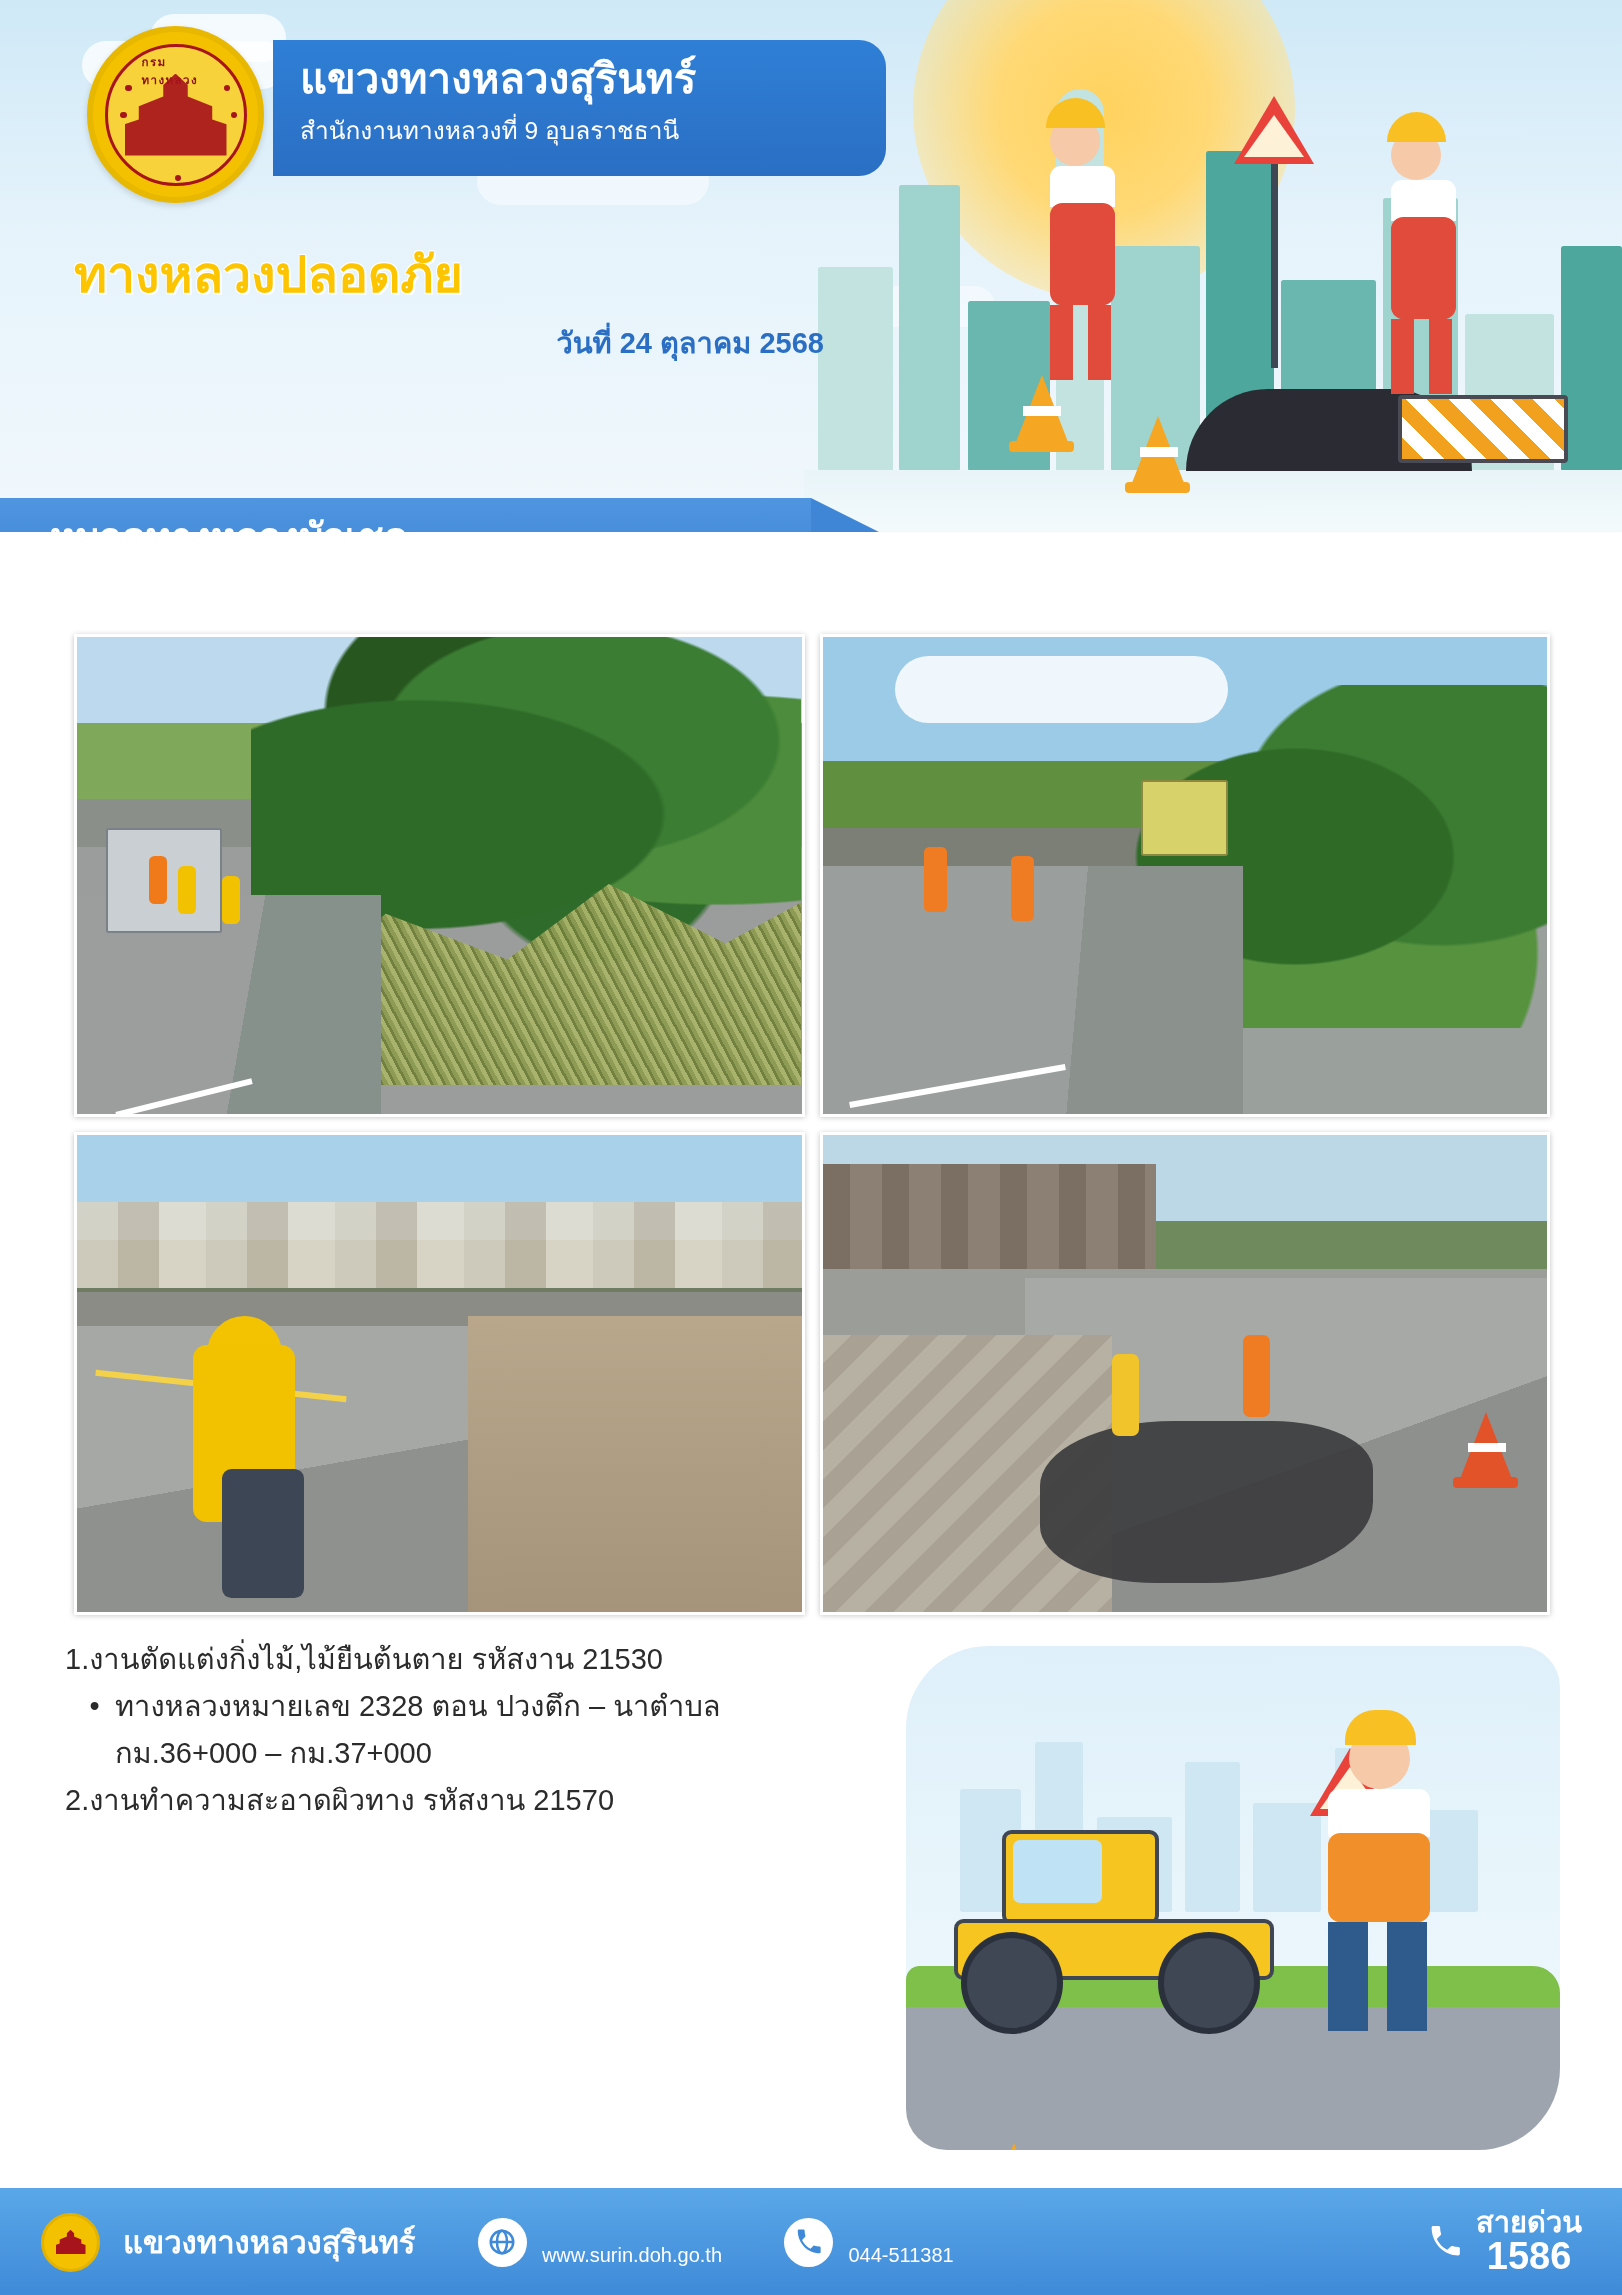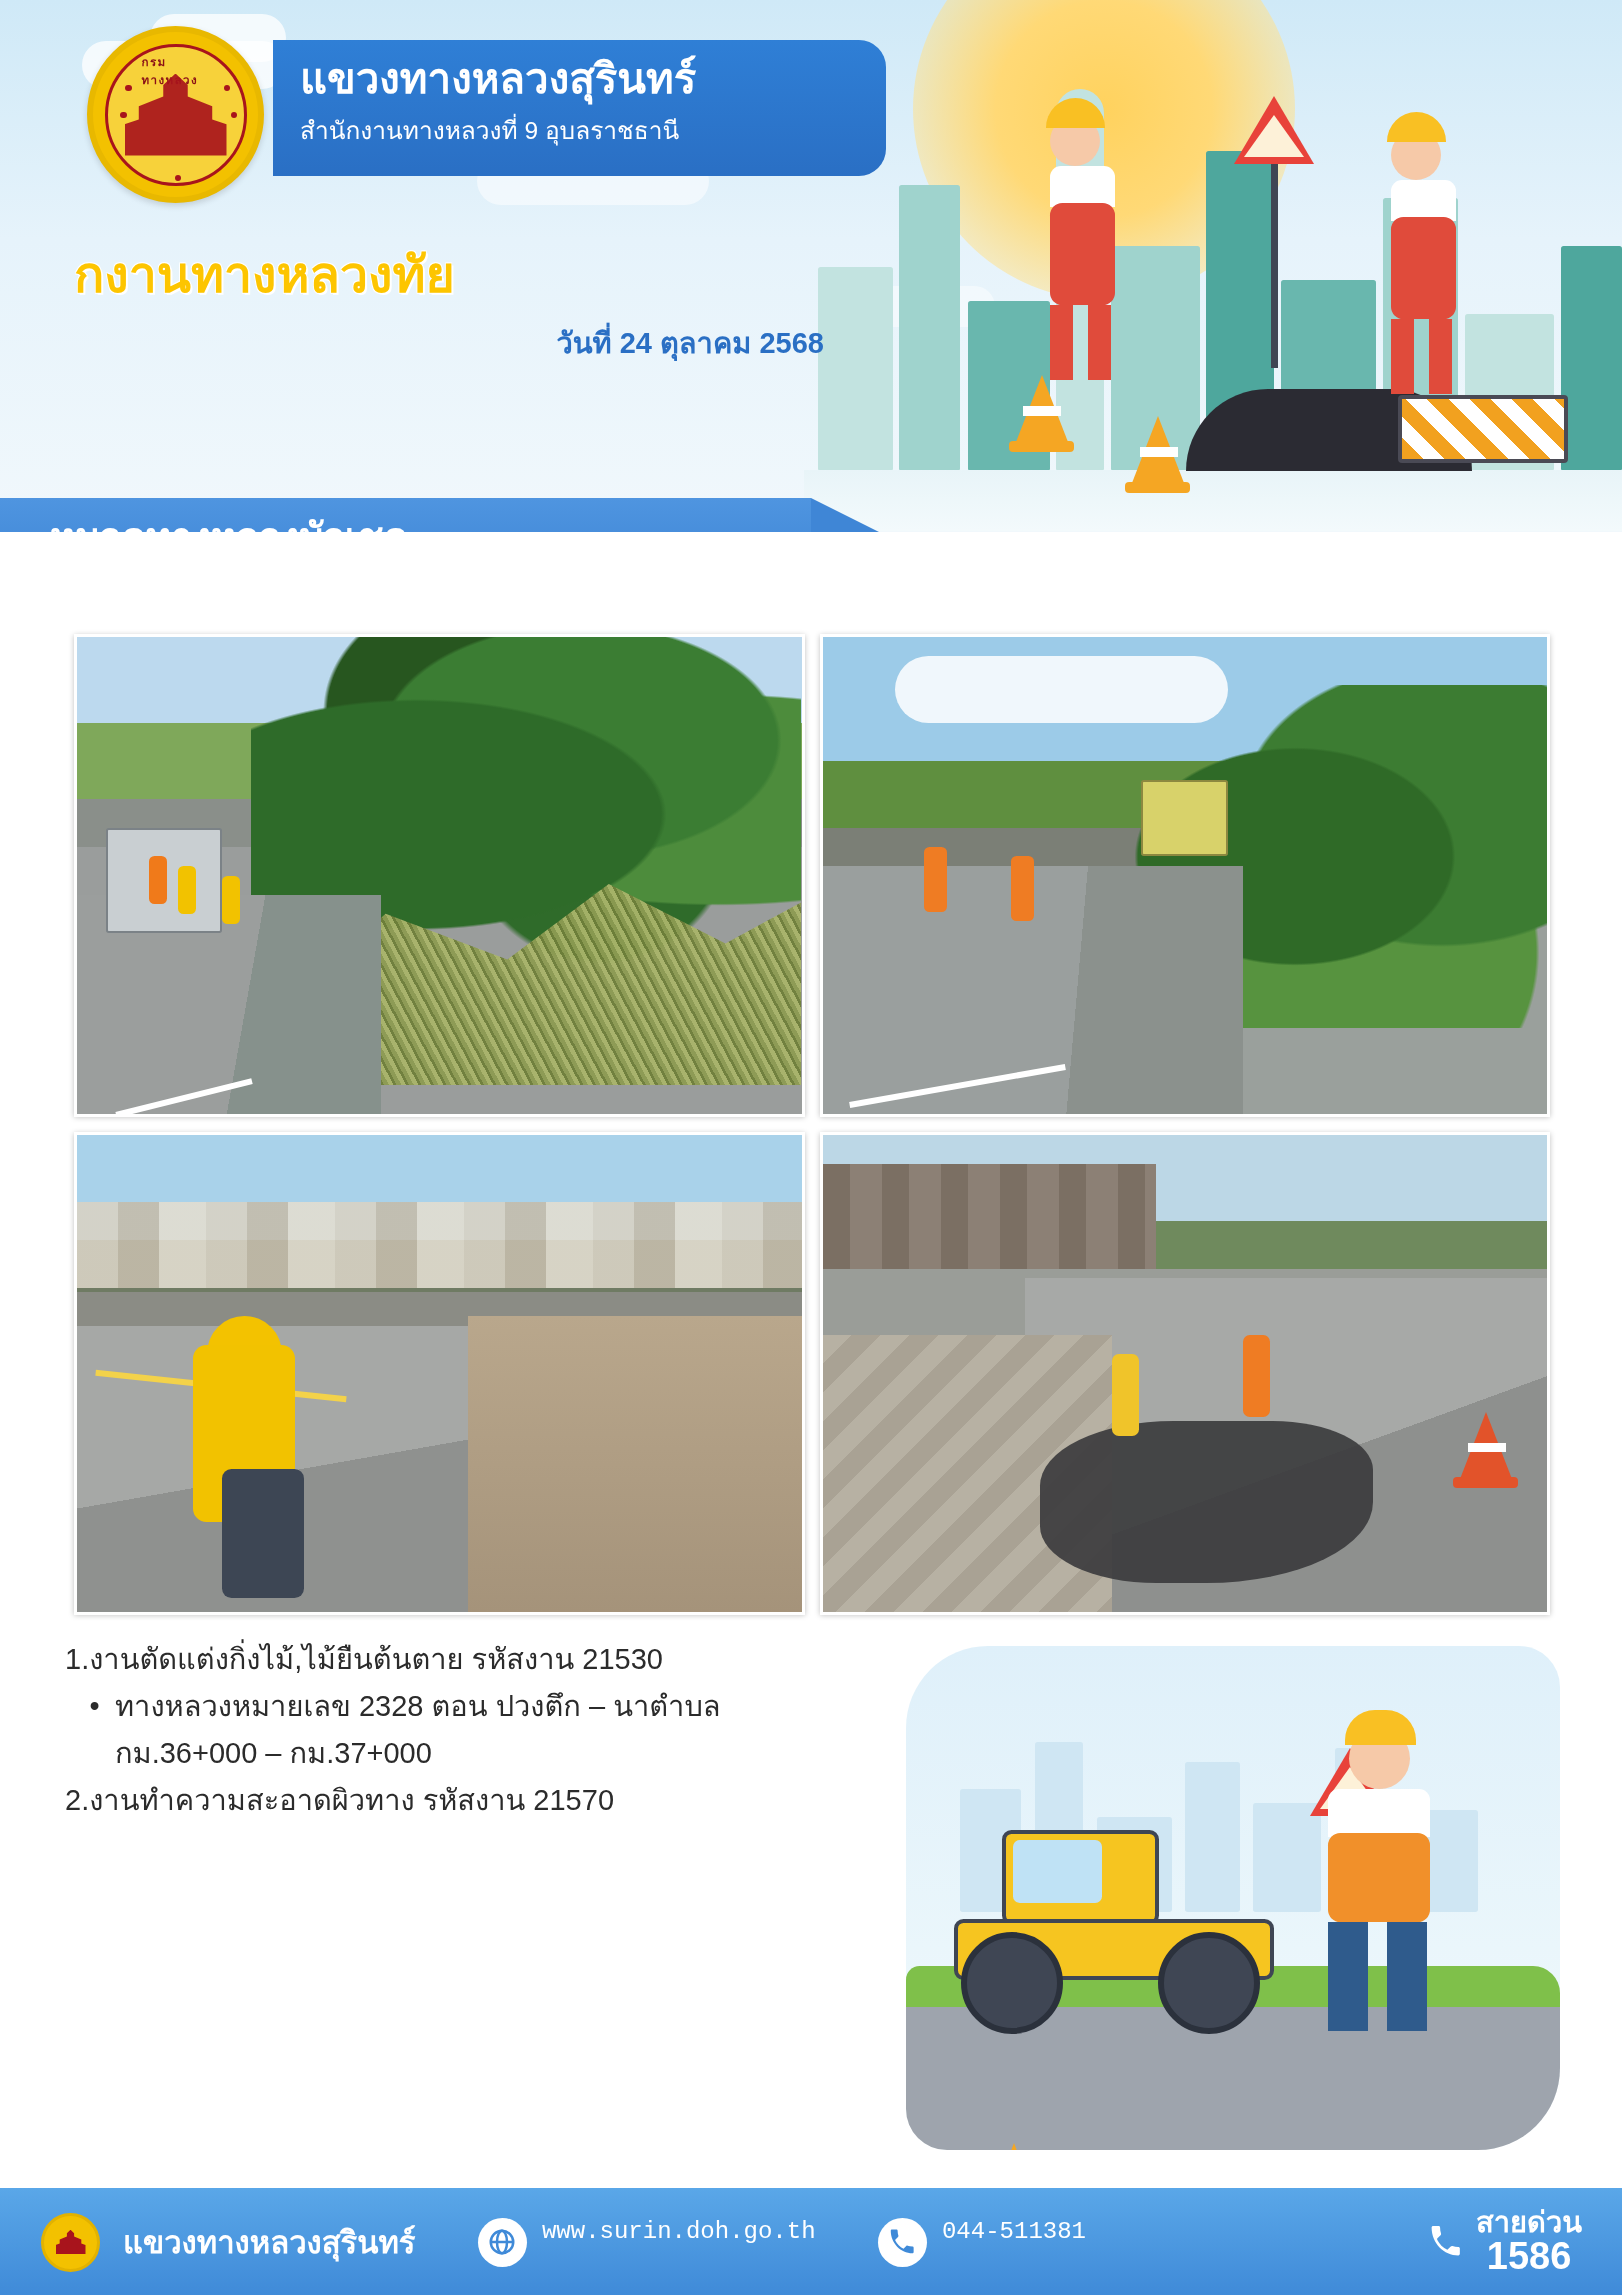--- a/index.html
+++ b/index.html
@@ -289,21 +289,21 @@
     color: #ffffff;
   }
   .f-logo {
     width: 59px; height: 59px; border-radius: 50%;
     background: #f3c100; border: 3.4px solid #e2b200;
     display:flex;align-items:center;justify-content:center;
   }
   .f-logo .em { width: 30px; height: 24.5px; background:#a8141c;
     clip-path: polygon(50% 0%, 62% 14%, 62% 28%, 86% 40%, 86% 56%, 100% 62%, 100% 100%, 0% 100%, 0% 62%, 14% 56%, 14% 40%, 38% 28%, 38% 14%); }
   .f-name { font-size: 31px; font-weight: bold; }
-  .f-item { display:flex; align-items:flex-start; gap:15px; font-size: 24px; font-family: Liberation Mono, monospace; }
+  .f-item { display:flex; align-items:flex-end; gap:15px; font-size: 20px; }
   .f-circ {
     width: 49px; height: 49px; border-radius: 50%; background: #ffffff;
     display:flex; align-items:center; justify-content:center;
   }
   .f-circ svg { width: 30px; height: 30px; }
   .f-hot { margin-left:auto; display:flex; align-items:center; gap:12.3px; }
   .f-hot .ph { width: 37px; height: 37px; }
   .f-hot .txt { text-align: center; line-height: 1.05; }
   .f-hot .t1 { font-size: 29px; font-weight: bold; }
   .f-hot .t2 { font-size: 38px; font-weight: bold; }
@@ -389,21 +389,21 @@
         </div>
       </div>
     </div>
 
     <div class="title-banner">
       <div class="t1">แขวงทางหลวงสุรินทร์</div>
       <div class="t2">สำนักงานทางหลวงที่ 9 อุบลราชธานี</div>
     </div>
 
     <div class="headline">
-      <div class="h1">กงานทางหลวงทัย</div>
+      <div class="h1">ทางหลวงปลอดภัย</div>
       <div class="h2">วันที่ 24 ตุลาคม 2568</div>
     </div>
 
     <div class="section-ribbon">
       <div class="rb-text">หมวดทางหลวงบัวเชด</div>
     </div>
   </div>
 
   <div class="photos">
 

